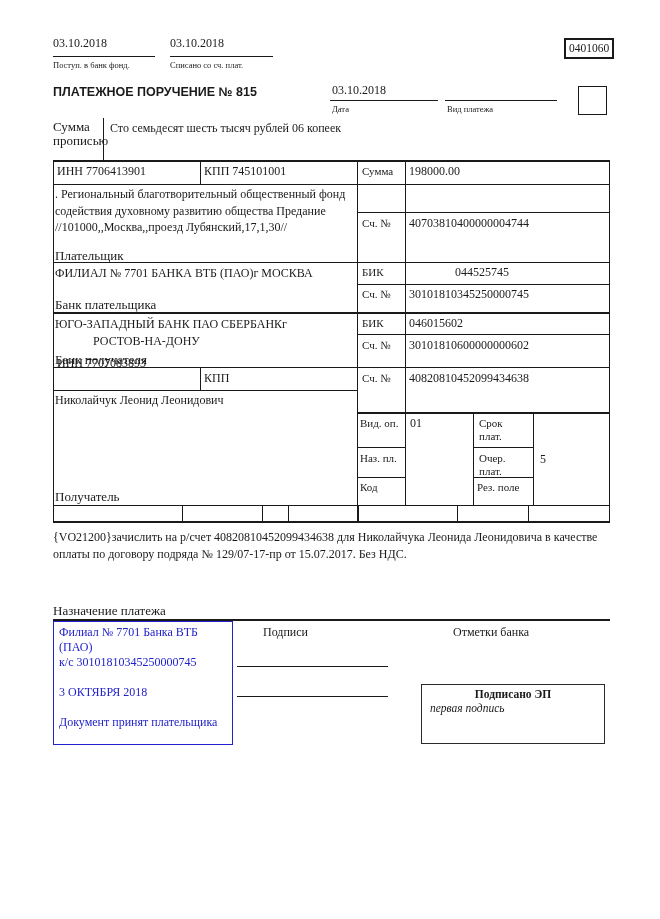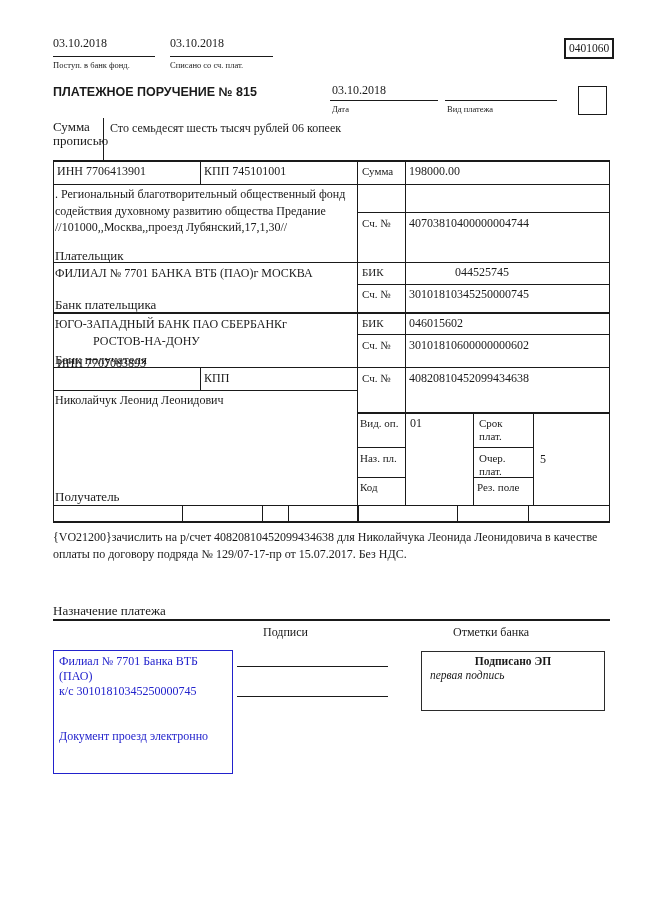--- a/index.html
+++ b/index.html
@@ -11,21 +11,21 @@
   .t12{font-size:12px;line-height:14px;white-space:nowrap;}
   .t11{font-size:11px;line-height:13px;white-space:nowrap;}
   .lab{font-size:8.5px;line-height:10px;white-space:nowrap;}
   .lab2{font-size:13px;line-height:12px;white-space:nowrap;}
   .wrap{white-space:normal;}
   .title{font-family:"Liberation Sans",sans-serif;font-weight:bold;font-size:12.5px;white-space:nowrap;}
   .codebox{border:2px solid #1a1a1a;width:46px;height:17px;text-align:center;font-size:11.5px;line-height:17px;}
   .emptybox{border:1.2px solid #1a1a1a;width:27px;height:27px;}
   .bluebox{border:1.5px solid #2222cc;color:#2222cc;width:168px;height:116px;padding:3px 5px;font-size:12px;line-height:15px;}
   .bluebox div{min-height:15px;}
-  .stampbox{border:1.5px solid #2b2b2b;width:174px;height:54px;padding:2px 4px;font-size:11.5px;line-height:14px;}
+  .stampbox{border:1.5px solid #2b2b2b;width:174px;height:54px;padding:2px 4px;font-size:11.5px;line-height:14px;margin-top:33px;}
   .b{font-weight:bold;}
   .i{font-style:italic;}
 </style>
 </head>
 <body>
 
 <div class="abs t12" style="left:53px;top:36px;">03.10.2018</div>
 <div class="hline" style="left:53px;top:56px;width:102px;"></div>
 <div class="abs lab" style="left:53px;top:60px;">Поступ. в банк фонд.</div>
 
@@ -123,26 +123,27 @@
   <div class="abs t11 wrap" style="left:426px;top:292px;width:38px;">Очер. плат.</div>
   <div class="abs t12" style="left:487px;top:292px;">5</div>
   <div class="abs t11" style="left:307px;top:321px;">Код</div>
   <div class="abs t11" style="left:424px;top:321px;">Рез. поле</div>
 </div>
 
 <div class="abs t12 wrap" style="left:53px;top:529px;width:548px;line-height:17px;">{VO21200}зачислить на р/счет 40820810452099434638 для Николайчука Леонида Леонидовича в качестве оплаты по договору подряда № 129/07-17-пр от 15.07.2017. Без НДС.</div>
 <div class="abs lab2" style="left:53px;top:605px;">Назначение платежа</div>
 <div class="hline thick" style="left:53px;top:619px;width:557px;"></div>
 
-<div class="abs bluebox" style="left:53px;top:621px;margin-top:29px;">
+<div class="abs bluebox" style="left:53px;top:621px;">
   <div>Филиал № 7701 Банка ВТБ (ПАО)</div>
   <div>к/с 30101810345250000745</div>
   <div></div>
+  <div>3 ОКТЯБРЯ 2018</div>
   <div></div>
-  <div>Документ проезд электронно</div>
+  <div>Документ принят плательщика</div>
 </div>
 
 <div class="abs t12" style="left:263px;top:625px;">Подписи</div>
 <div class="hline" style="left:237px;top:666px;width:151px;"></div>
 <div class="hline" style="left:237px;top:696px;width:151px;"></div>
 
 <div class="abs t12" style="left:453px;top:625px;">Отметки банка</div>
 <div class="abs stampbox" style="left:421px;top:651px;">
   <div class="b" style="text-align:center;">Подписано ЭП</div>
   <div class="i" style="padding-left:4px;">первая подпись</div>

